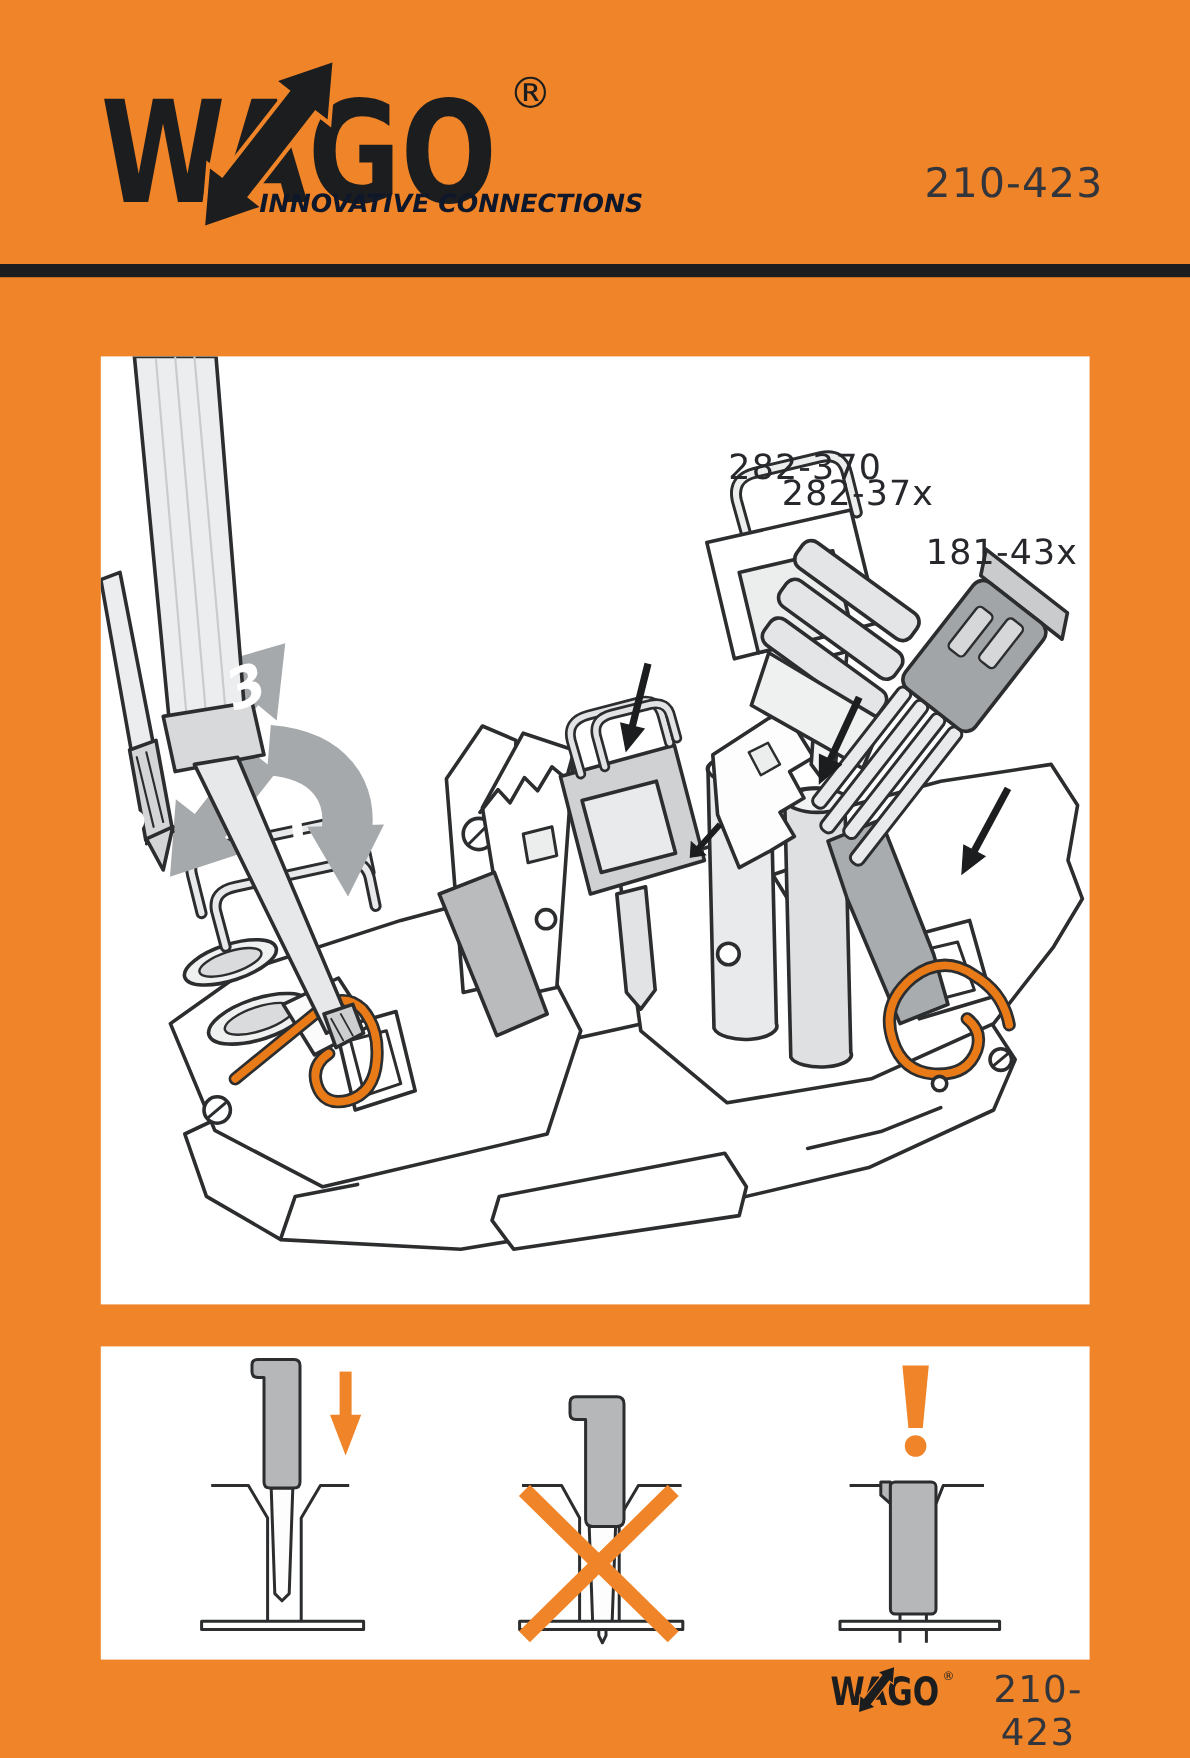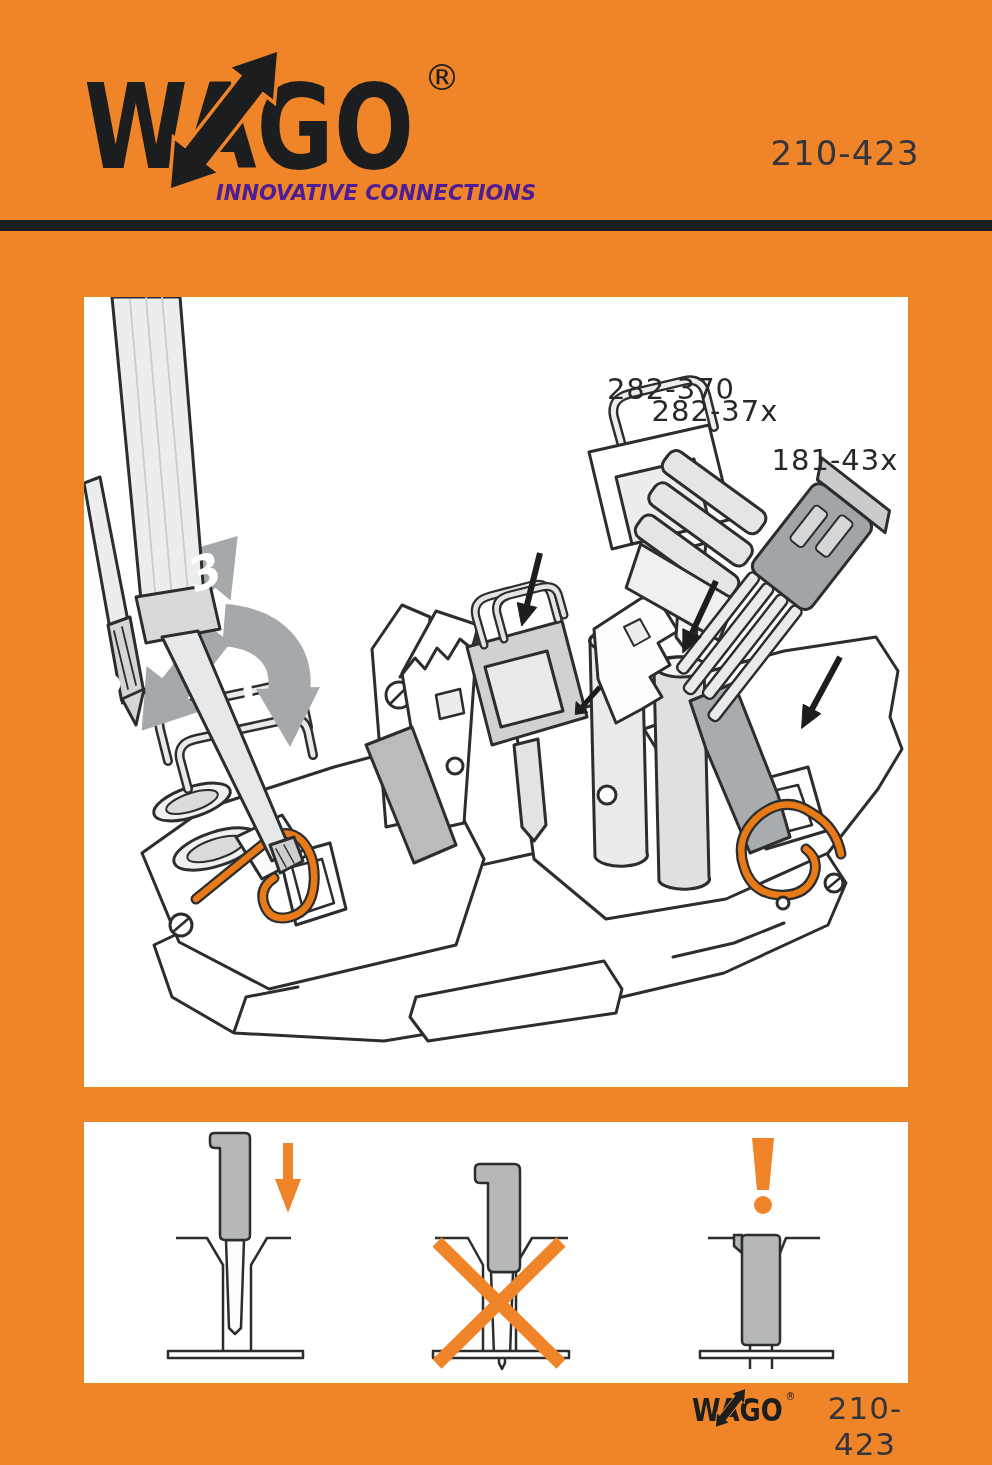--- a/index.html
+++ b/index.html
@@ -1,21 +1,21 @@
 <!DOCTYPE html>
 <html><head>
 <meta charset="utf-8">
 <style>
   html,body{margin:0;padding:0;background:#F08428;}
   .page{position:relative;width:992px;height:1465px;background:#F08428;overflow:hidden;
         font-family:"DejaVu Sans","Liberation Sans",sans-serif;}
   .black-bar{position:absolute;left:0;top:220px;width:992px;height:11px;background:#1B1D1F;}
   .logo-main{position:absolute;left:84px;top:40px;width:400px;height:160px;}
-  .tagline{position:absolute;left:216px;top:181px;width:256px;text-align:left;
-           font-size:21px;font-weight:bold;font-style:italic;color:#4c1d95;letter-spacing:0px;white-space:nowrap;}
+  .tagline{position:absolute;left:216px;top:158px;width:256px;text-align:left;
+           font-size:21px;font-weight:bold;font-style:italic;color:#0f172a;letter-spacing:0px;white-space:nowrap;}
   .pn-header{position:absolute;left:770px;top:133px;width:150px;text-align:center;
              font-size:34px;font-weight:400;color:#32353B;letter-spacing:1px;}
   .main-panel{position:absolute;left:84px;top:297px;width:824px;height:790px;background:#FFFFFF;}
   .main-panel svg.illu{position:absolute;left:0;top:0;z-index:1;}
   .part-label{position:absolute;z-index:3;width:170px;text-align:center;font-size:29px;
               color:#26282B;letter-spacing:1px;white-space:nowrap;}
   .lbl-370{left:502px;top:75px;}
   .lbl-37x{left:546px;top:97px;}
   .lbl-43x{left:676px;top:146px;width:150px;}
   .step-num{position:absolute;z-index:3;width:42px;height:52px;text-align:center;color:#FFFFFF;

